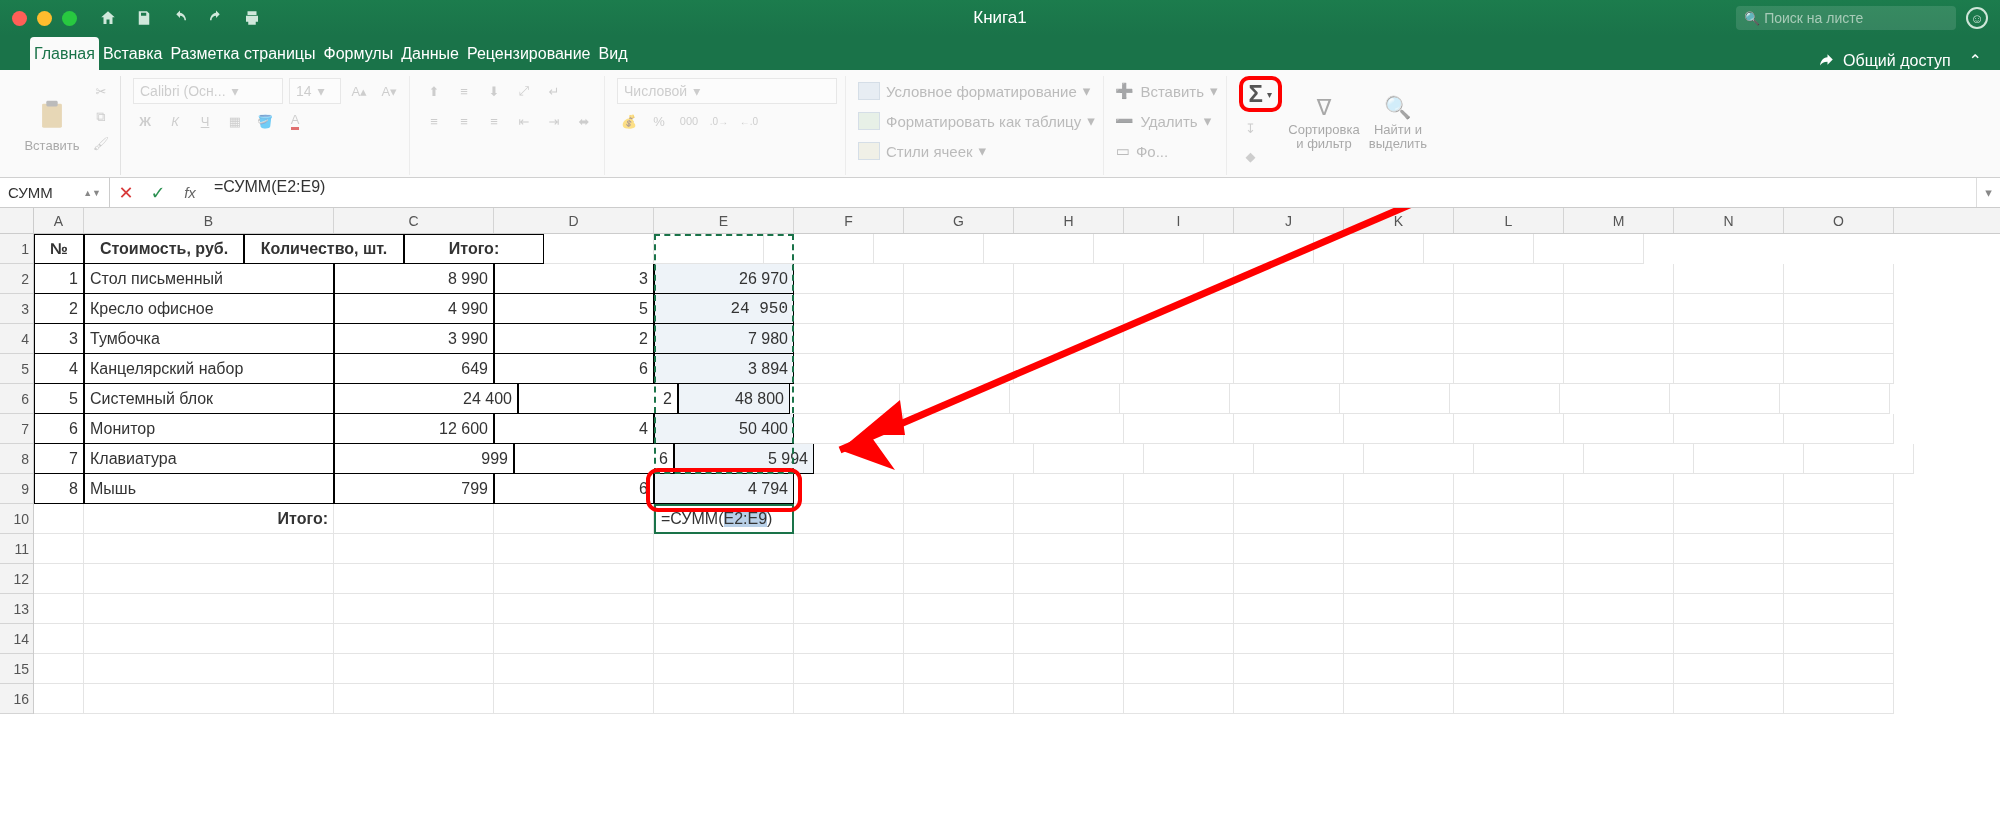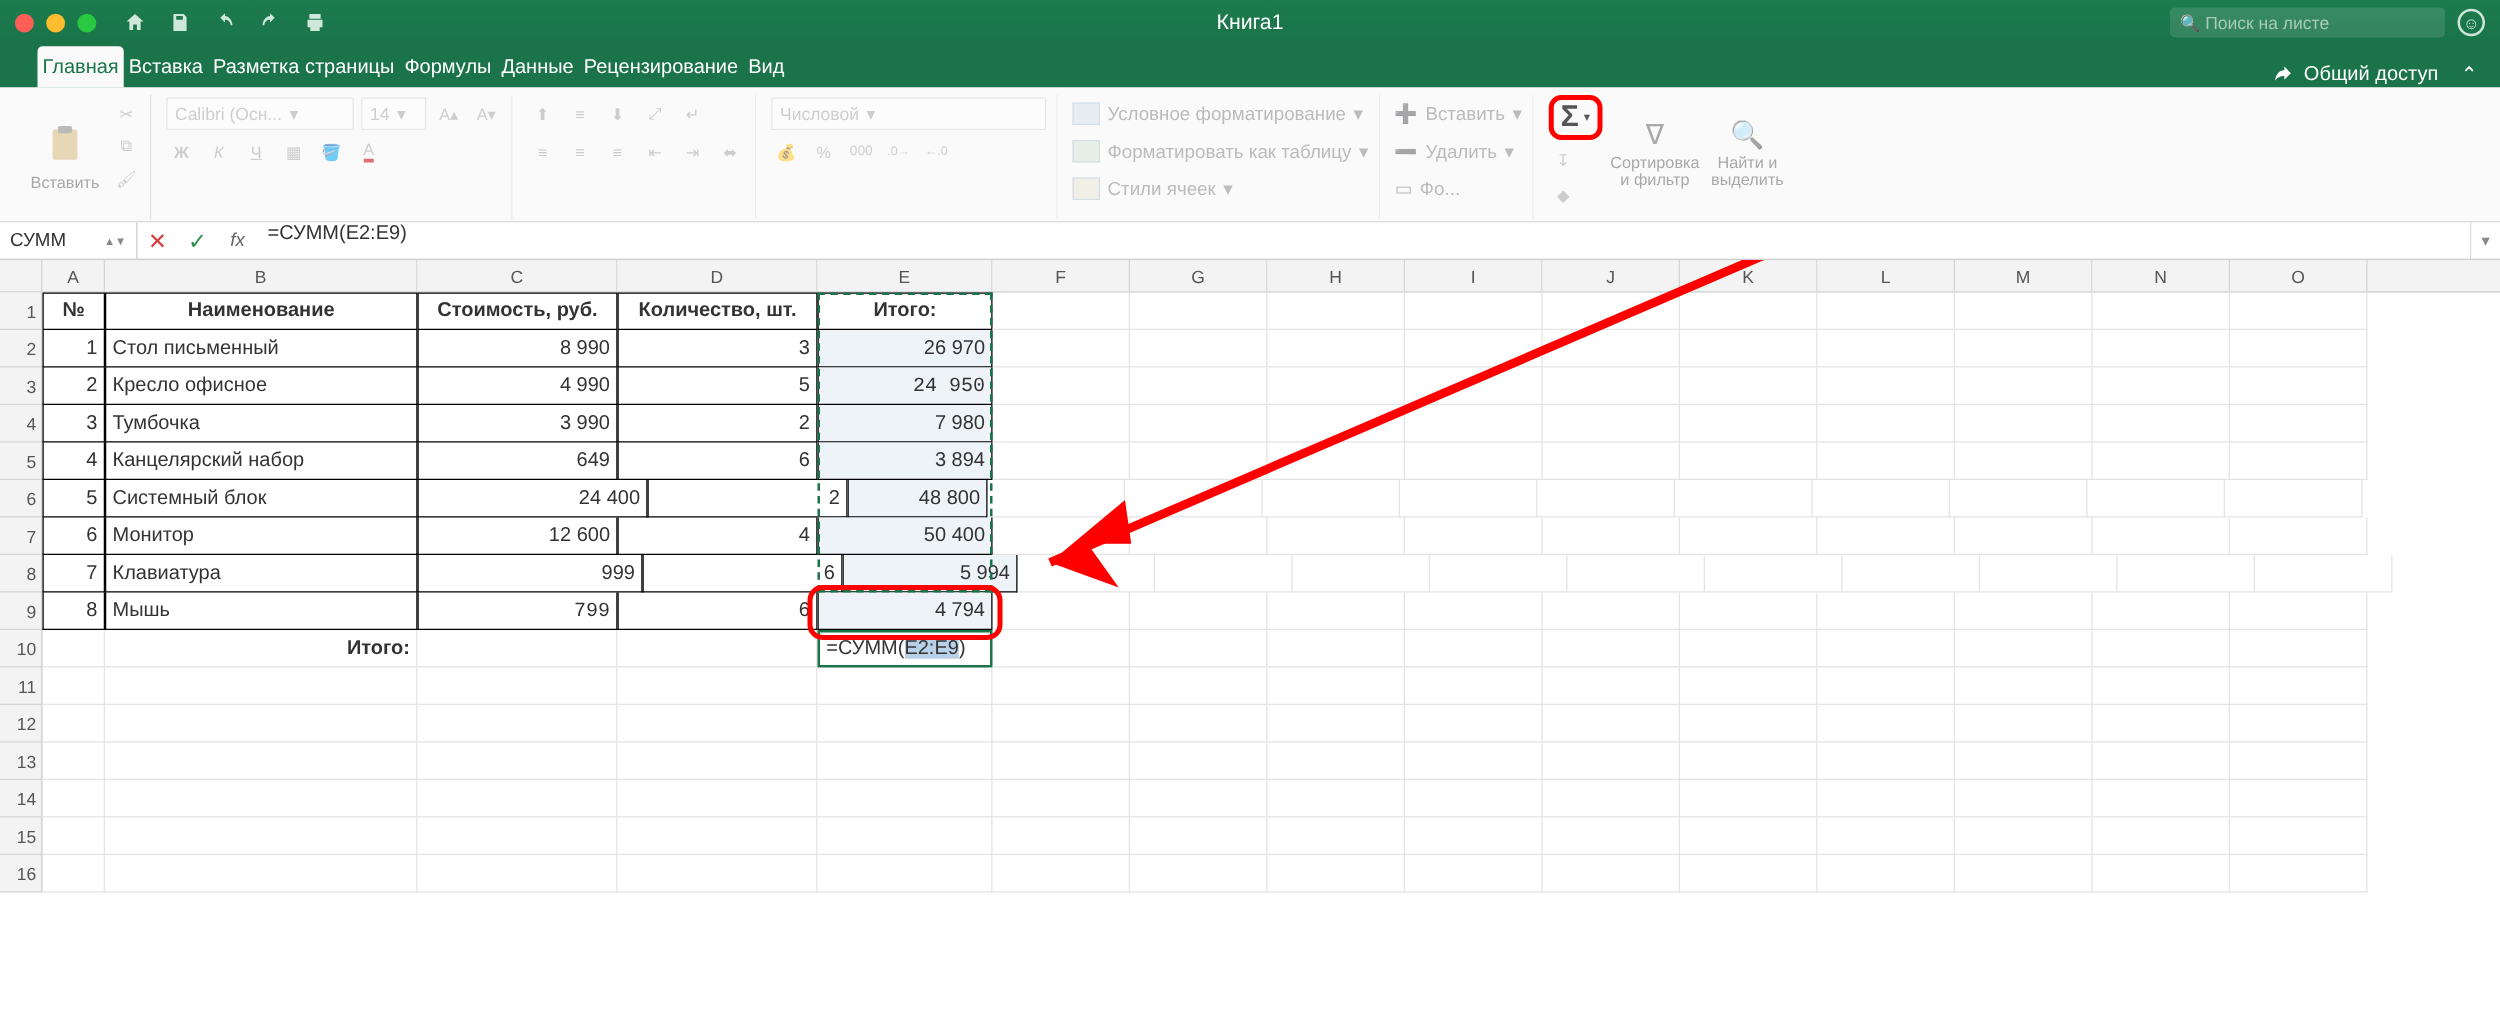--- a/index.html
+++ b/index.html
@@ -319,21 +319,20 @@
         <div class="rn">11</div>
         <div class="rn">12</div>
         <div class="rn">13</div>
         <div class="rn">14</div>
         <div class="rn">15</div>
         <div class="rn">16</div>
       </div>
     <div class="cells" id="cells">
         <div class="row">
           <div class="cell hdr" style="width: 50px;">№</div>
-          <div class="cell hdr" style="width: 250px;">Наименование</div>
           <div class="cell hdr" style="width: 160px;">Стоимость, руб.</div>
           <div class="cell hdr" style="width: 160px;">Количество, шт.</div>
           <div class="cell hdr" style="width: 140px;">Итого:</div>
           <div class="cell " style="width: 110px;"></div>
           <div class="cell " style="width: 110px;"></div>
           <div class="cell " style="width: 110px;"></div>
           <div class="cell " style="width: 110px;"></div>
           <div class="cell " style="width: 110px;"></div>
           <div class="cell " style="width: 110px;"></div>
           <div class="cell " style="width: 110px;"></div>
@@ -456,21 +455,21 @@
           <div class="cell " style="width: 110px;"></div>
           <div class="cell " style="width: 110px;"></div>
           <div class="cell " style="width: 110px;"></div>
           <div class="cell " style="width: 110px;"></div>
           <div class="cell " style="width: 110px;"></div>
           <div class="cell " style="width: 110px;"></div>
         </div>
         <div class="row">
           <div class="cell brd num" style="width: 50px;">8</div>
           <div class="cell brd" style="width: 250px;">Мышь</div>
-          <div class="cell brd num" style="width: 160px; font-family: Liberation Mono, monospace;">799</div>
+          <div class="cell brd num" style="width: 160px;">799</div>
           <div class="cell brd num" style="width: 160px;">6</div>
           <div class="cell brd num sel-range" style="width: 140px;">4 794</div>
           <div class="cell " style="width: 110px;"></div>
           <div class="cell " style="width: 110px;"></div>
           <div class="cell " style="width: 110px;"></div>
           <div class="cell " style="width: 110px;"></div>
           <div class="cell " style="width: 110px;"></div>
           <div class="cell " style="width: 110px;"></div>
           <div class="cell " style="width: 110px;"></div>
           <div class="cell " style="width: 110px;"></div>

